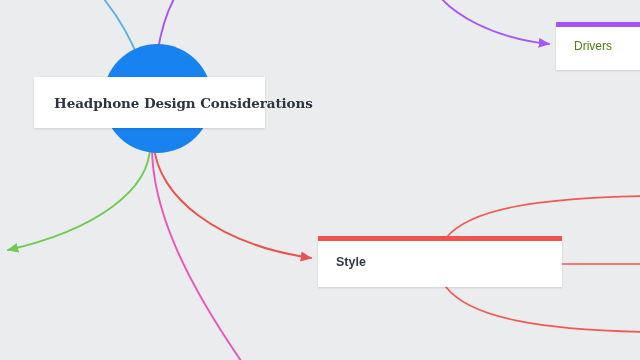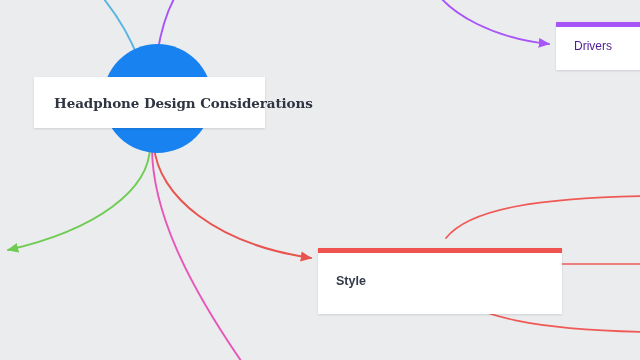--- a/index.html
+++ b/index.html
@@ -85,27 +85,27 @@
   }
 
   #node-drivers {
     left: 556px;
     top: 22px;
     width: 120px;
     height: 48px;
   }
   #node-drivers .node-label {
     font-weight: 400;
-    color: #4c1d95;
+    color: #4d7c0f;
   }
   #node-style {
     left: 318px;
-    top: 248px;
+    top: 236px;
     width: 244px;
-    height: 66px;
+    height: 51px;
   }
   #node-style .node-label {
     font-weight: 700;
     color: #323a49;
     font-size: 12.5px;
   }
 </style>
 </head>
 <body>
 

